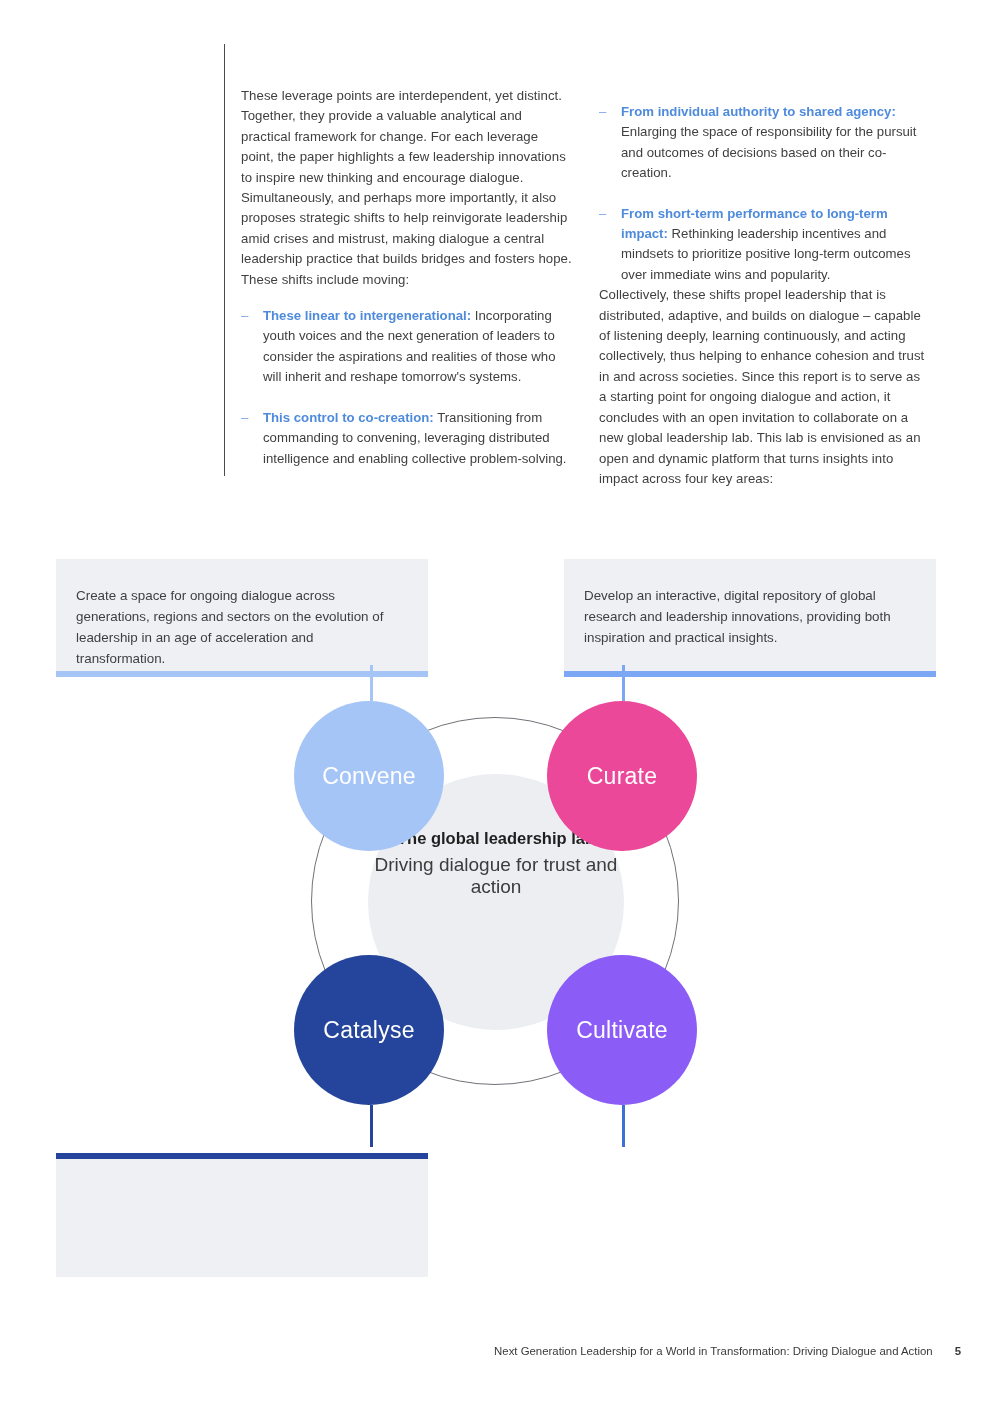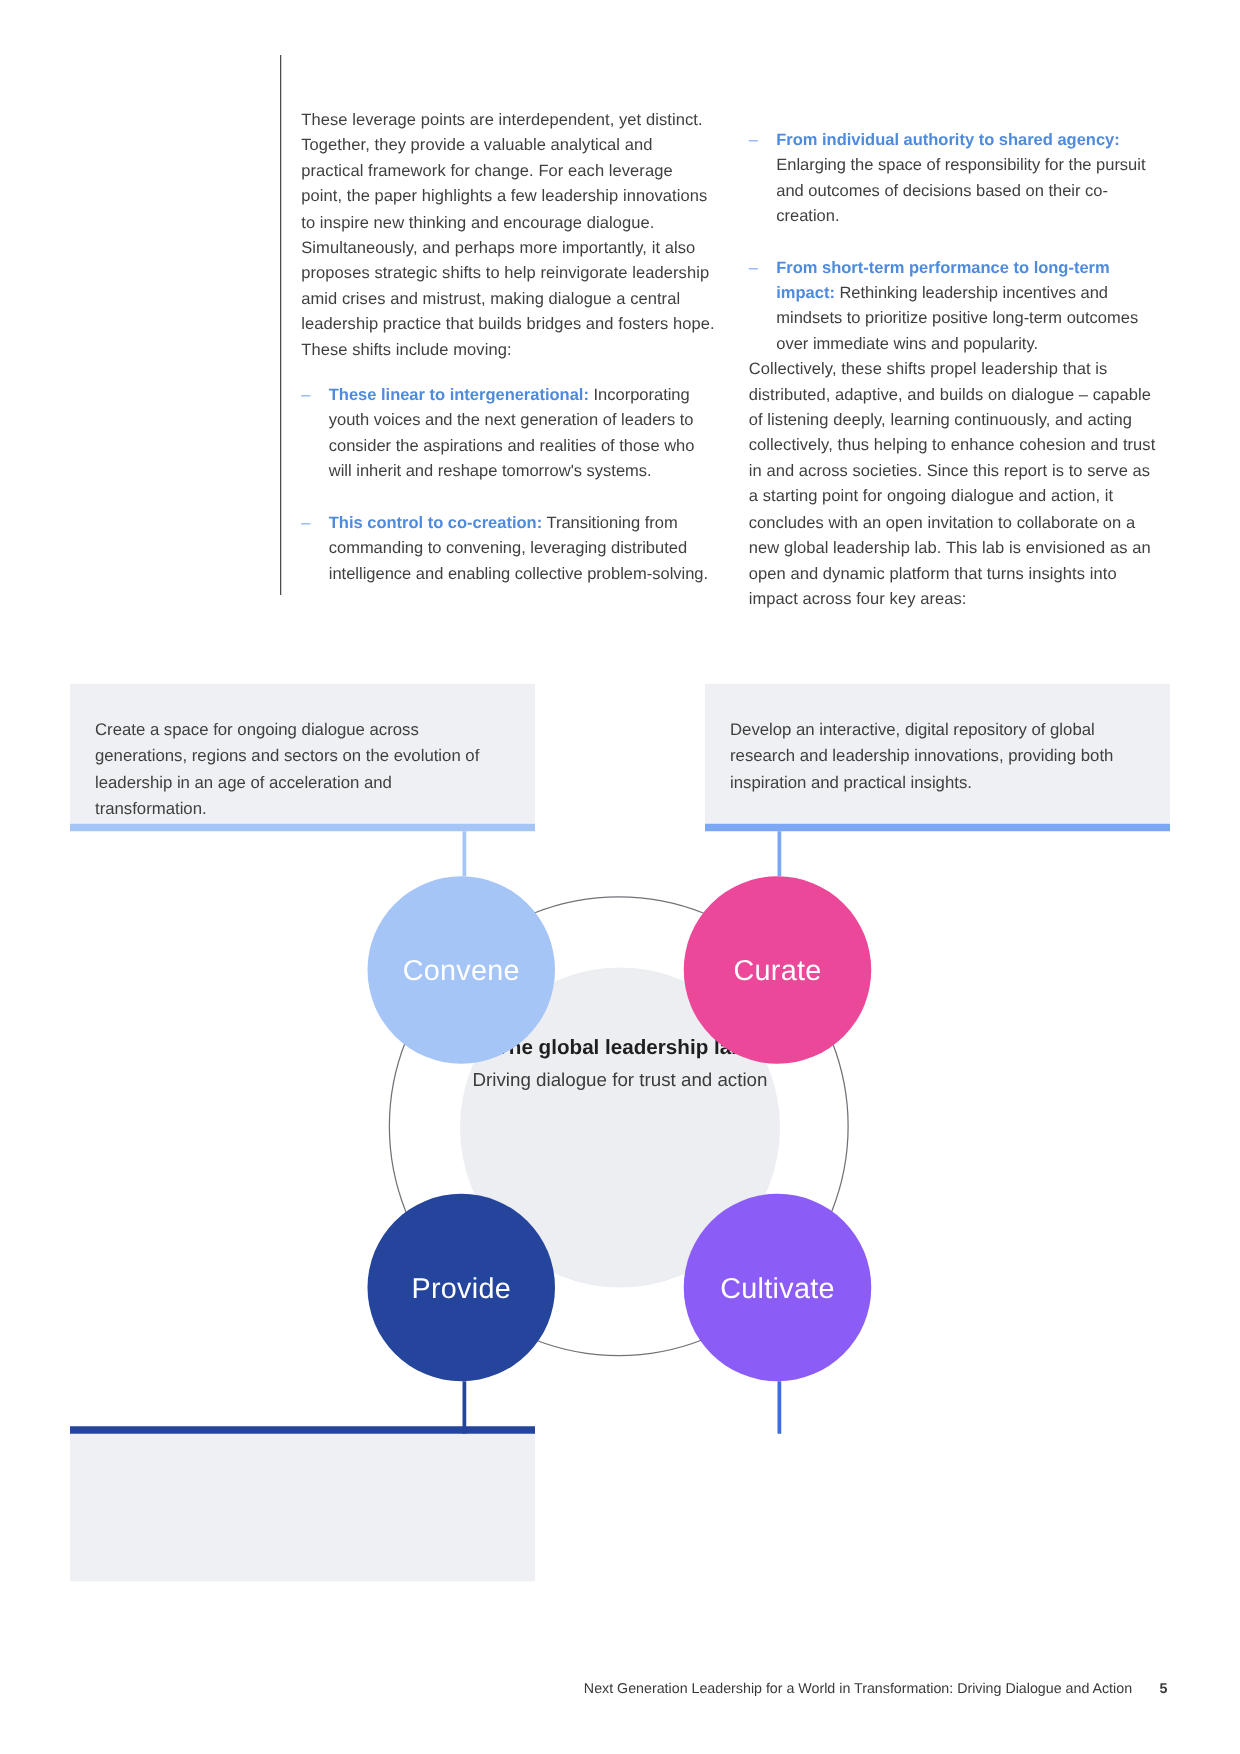--- a/index.html
+++ b/index.html
@@ -86,20 +86,21 @@
     top: 520px;
     width: 992px;
     height: 780px;
   }
 
   .callout {
     position: absolute;
     width: 372px;
     background: #eef0f4;
     box-sizing: border-box;
+    margin-top: 12px;
   }
   .callout .ctext {
     font-size: 13.4px;
     line-height: 21px;
     color: #3f3f3f;
     padding: 26px 24px 26px 20px;
   }
   .bar {
     position: absolute;
     left: 0;
@@ -165,21 +166,21 @@
     text-align: center;
   }
   .center-title {
     font-size: 16.5px;
     line-height: 22px;
     font-weight: bold;
     color: #1f1f1f;
   }
   .center-sub {
     margin-top: 5px;
-    font-size: 15px;
+    font-size: 19px;
     line-height: 22px;
     color: #3c3c3c;
   }
 
   .node {
     position: absolute;
     width: 150px;
     height: 150px;
     border-radius: 50%;
     display: flex;
@@ -194,21 +195,21 @@
   .node-catalyse  { left: 294px; top: 435px; background: #24459b; }
   .node-cultivate { left: 547px; top: 435px; background: #8b5cf6; }
 
   
   .footer {
     position: absolute;
     left: 0;
     top: 1345px;
     width: 992px;
     text-align: right;
-    padding-right: 58px;
+    padding-right: 31px;
     box-sizing: border-box;
     font-size: 11.4px;
     color: #4a4a4a;
   }
   .footer .fstrong { color: #3a3a3a; }
   .footer .fpage {
     display: inline-block;
     margin-left: 22px;
     font-weight: bold;
     color: #3a3a3a;
@@ -277,21 +278,21 @@
     </div>
   </div>
 
   <div class="node node-convene">
     <span>Convene</span>
   </div>
   <div class="node node-curate">
     <span>Curate</span>
   </div>
   <div class="node node-catalyse">
-    <span>Provide</span>
+    <span>Catalyse</span>
   </div>
   <div class="node node-cultivate">
     <span>Cultivate</span>
   </div>
 </div>
 
 <div class="footer">
   <span class="fstrong">Next Generation Leadership for a World in Transformation: Driving Dialogue and Action</span><span class="fpage">5</span>
 </div>
 

